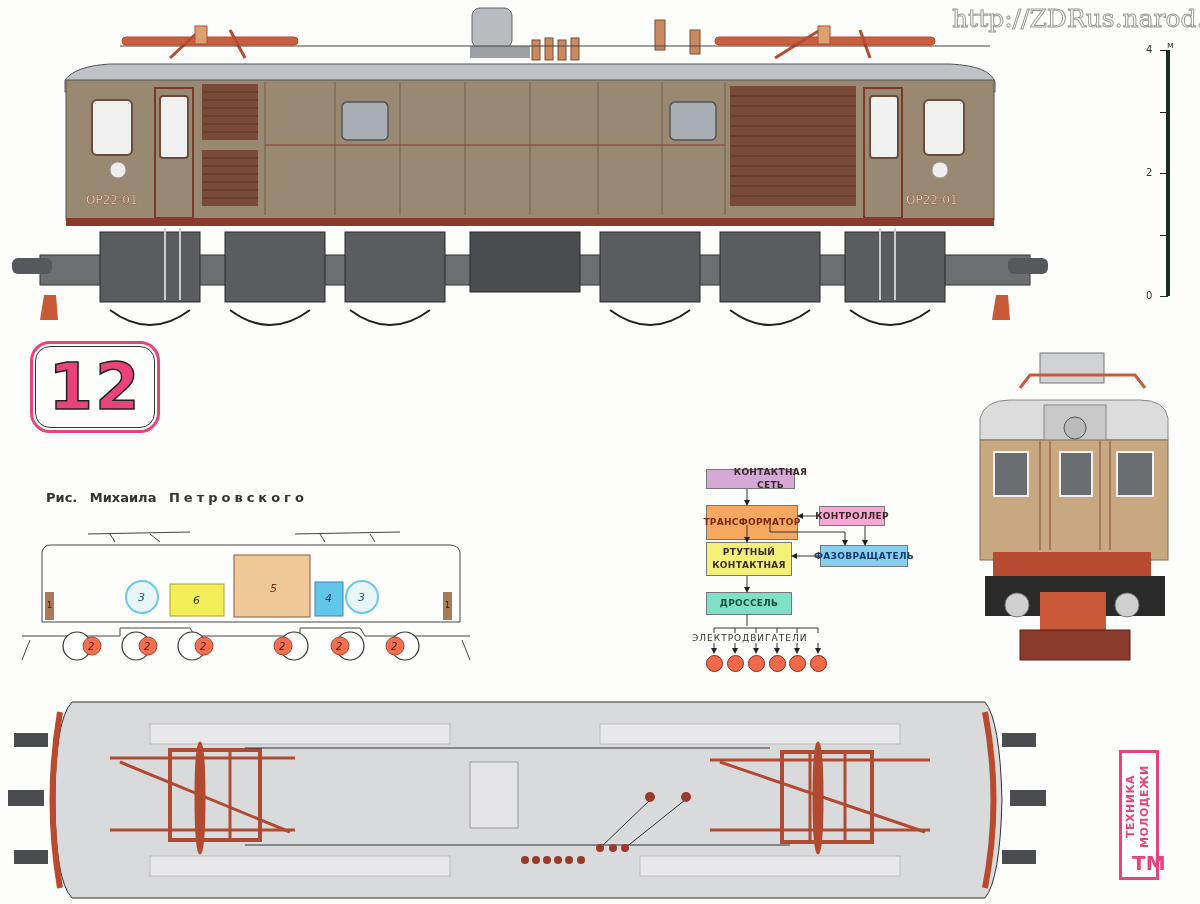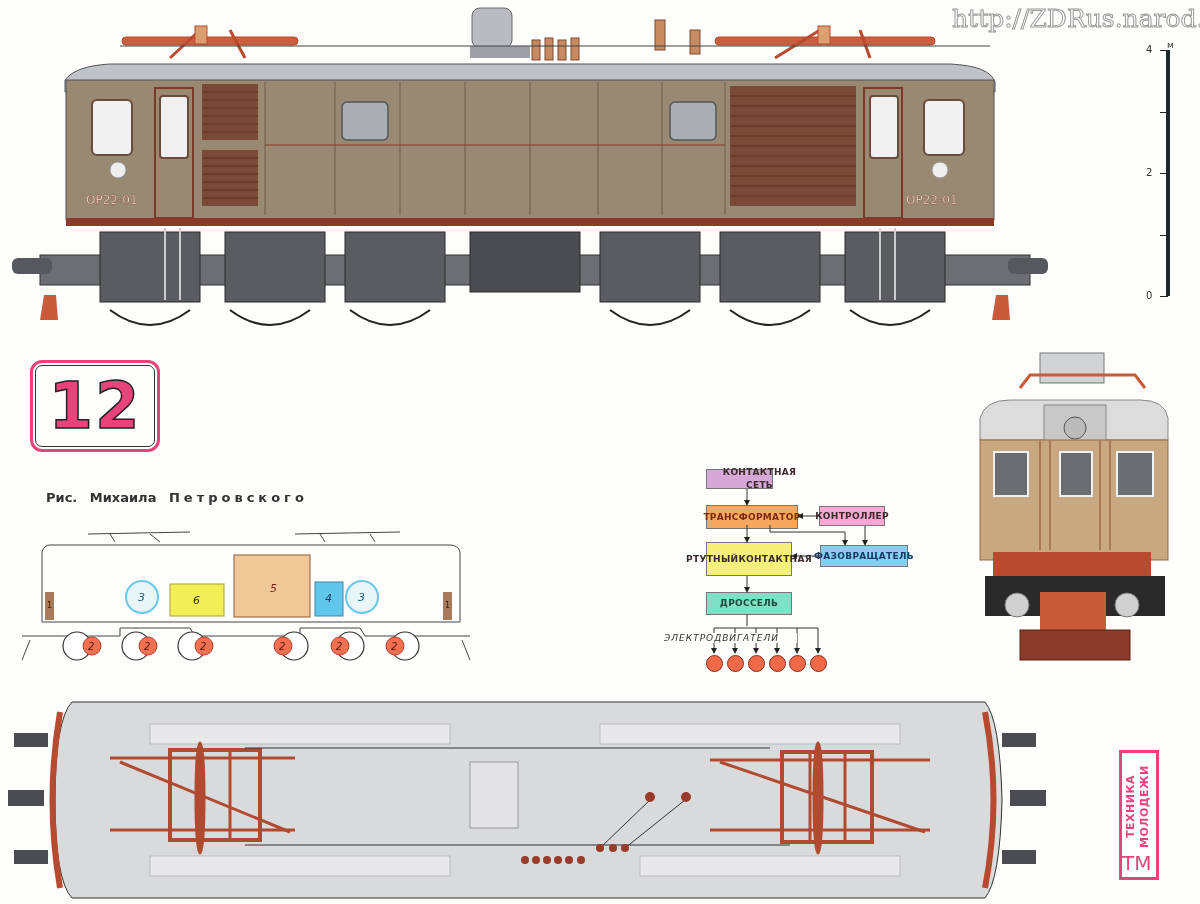--- a/index.html
+++ b/index.html
@@ -7,36 +7,36 @@
   .abs{position:absolute;}
   .watermark{left:952px;top:4px;font-family:"DejaVu Serif",serif;font-size:25px;color:#fff;
     -webkit-text-stroke:1px #9a9a9a;letter-spacing:0px;white-space:nowrap;}
   
   .scale{left:1140px;top:44px;width:50px;height:260px;}
   .scale .bar{position:absolute;left:26px;top:6px;width:4px;height:246px;background:#1d2a2a;}
   .scale .tick{position:absolute;left:20px;width:8px;height:1px;background:#222;}
   .scale .lbl{position:absolute;left:6px;font-size:10px;color:#333;}
   .scale .unit{position:absolute;left:27px;top:-4px;font-size:9px;color:#333;}
   
-  .badge{left:30px;top:360px;width:130px;height:92px;border:3px solid #e8437a;border-radius:12px;box-sizing:border-box;
+  .badge{left:30px;top:341px;width:130px;height:92px;border:3px solid #e8437a;border-radius:20px;box-sizing:border-box;
     display:flex;align-items:center;justify-content:center;outline:1px solid #333;outline-offset:-6px;}
   .badge span{font-family:"DejaVu Sans",sans-serif;font-weight:bold;font-size:64px;color:#e8437a;
     -webkit-text-stroke:1.5px #222;letter-spacing:2px;}
   .credit{left:46px;top:490px;font-size:13px;font-weight:bold;color:#333;word-spacing:8px;}
   .credit .sp{letter-spacing:4px;}
   
   .fbox{position:absolute;font-size:9px;font-weight:bold;color:#3a2a2a;display:flex;align-items:center;justify-content:center;
     border:1px solid #777;box-sizing:border-box;text-align:center;line-height:13px;letter-spacing:0.3px;}
   .motor{position:absolute;width:17px;height:17px;border-radius:50%;background:#f06a4a;border:1px solid #8a2a1a;box-sizing:border-box;}
   .motorlbl{position:absolute;font-size:9px;letter-spacing:1px;color:#333;}
   
   .logo{left:1119px;top:750px;width:40px;height:130px;border:3px solid #e8437a;box-sizing:border-box;background:#fff;}
   .logo .t{position:absolute;left:2px;top:4px;width:30px;height:100px;writing-mode:vertical-rl;transform:rotate(180deg);
     font-size:11px;font-weight:bold;color:#e8437a;letter-spacing:0.5px;text-align:center;line-height:14px;}
-  .logo .tm{position:absolute;left:0;bottom:2px;width:28px;font-size:20px;font-weight:normal;color:#e8437a;text-align:center;}
+  .logo .tm{position:absolute;left:10px;bottom:2px;width:28px;font-size:20px;font-weight:bold;color:#e8437a;text-align:center;}
   svg{position:absolute;overflow:visible;}
 </style>
 </head>
 <body>
 
 <div class="abs watermark">http://ZDRus.narod.ru</div>
 
 <div class="abs scale">
   <span class="unit">м</span>
   <div class="bar"></div>
@@ -245,30 +245,30 @@
     <text x="88" y="650">2</text>
       <text x="144" y="650">2</text>
       <text x="200" y="650">2</text>
     <text x="279" y="650">2</text>
       <text x="336" y="650">2</text>
       <text x="391" y="650">2</text>
   </g>
 </svg>
 
 <div>
-  <div class="fbox" style="left:706px;top:469px;width:67px;height:20px;background:#d6a8d8;padding-left:40px;">
+  <div class="fbox" style="left:706px;top:469px;width:89px;height:20px;background:#d6a8d8;padding-left:40px;">
     <span>КОНТАКТНАЯ СЕТЬ</span>
   </div>
-  <div class="fbox" style="left:706px;top:505px;width:92px;height:24px;background:#f7a860;color:#7a2a10;">
+  <div class="fbox" style="left:706px;top:505px;width:92px;height:35px;background:#f7a860;color:#7a2a10;">
     <span>ТРАНСФОРМАТОР</span>
   </div>
   <div class="fbox" style="left:819px;top:506px;width:66px;height:20px;background:#f9a8d4;">
     <span>КОНТРОЛЛЕР</span>
   </div>
-  <div class="fbox" style="left:706px;top:542px;width:86px;height:34px;background:#f4f078;flex-direction:row;">
+  <div class="fbox" style="left:706px;top:542px;width:86px;height:34px;background:#f4f078;flex-direction:column;">
     <span>РТУТНЫЙ</span>
     <span>КОНТАКТНАЯ</span>
   </div>
   <div class="fbox" style="left:820px;top:545px;width:88px;height:22px;background:#86cff0;color:#1a3a6a;">
     <span>ФАЗОВРАЩАТЕЛЬ</span>
   </div>
   <div class="fbox" style="left:706px;top:592px;width:86px;height:23px;background:#7ee0c4;color:#1a4a3a;">
     <span>ДРОССЕЛЬ</span>
   </div>
 
@@ -289,21 +289,21 @@
       <line x1="747" y1="614" x2="747" y2="626"></line>
       <line x1="714" y1="628" x2="818" y2="628"></line>
       <line x1="714" y1="628" x2="714" y2="651" marker-end="url(#ah)"></line>
       <line x1="735" y1="628" x2="735" y2="651" marker-end="url(#ah)"></line>
       <line x1="756" y1="628" x2="756" y2="651" marker-end="url(#ah)"></line>
       <line x1="777" y1="628" x2="777" y2="651" marker-end="url(#ah)"></line>
       <line x1="797" y1="628" x2="797" y2="651" marker-end="url(#ah)"></line>
       <line x1="818" y1="628" x2="818" y2="651" marker-end="url(#ah)"></line>
     </g>
   </svg>
-  <span class="motorlbl" style="left:664px;top:633px;background:#fdfdfb;padding-right:18px;font-style:italic;">ЭЛЕКТРОДВИГАТЕЛИ</span>
+  <span class="motorlbl" style="left:692px;top:633px;background:#fdfdfb;padding-right:18px;">ЭЛЕКТРОДВИГАТЕЛИ</span>
   <div class="motor" style="left:706px;top:655px;"></div>
   <div class="motor" style="left:727px;top:655px;"></div>
   <div class="motor" style="left:748px;top:655px;"></div>
   <div class="motor" style="left:769px;top:655px;"></div>
   <div class="motor" style="left:789px;top:655px;"></div>
   <div class="motor" style="left:810px;top:655px;"></div>
 </div>
 
 <svg style="left:0;top:0" width="1180" height="680">
   <rect x="1040" y="353" width="64" height="30" fill="#d0d2d4" stroke="#777"></rect>

